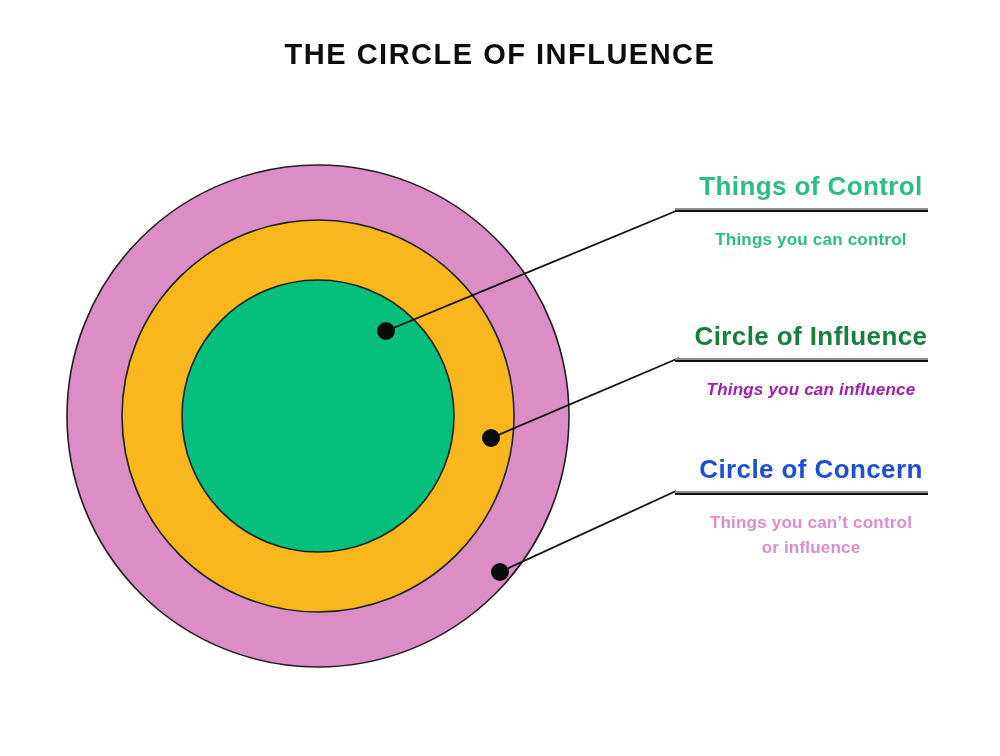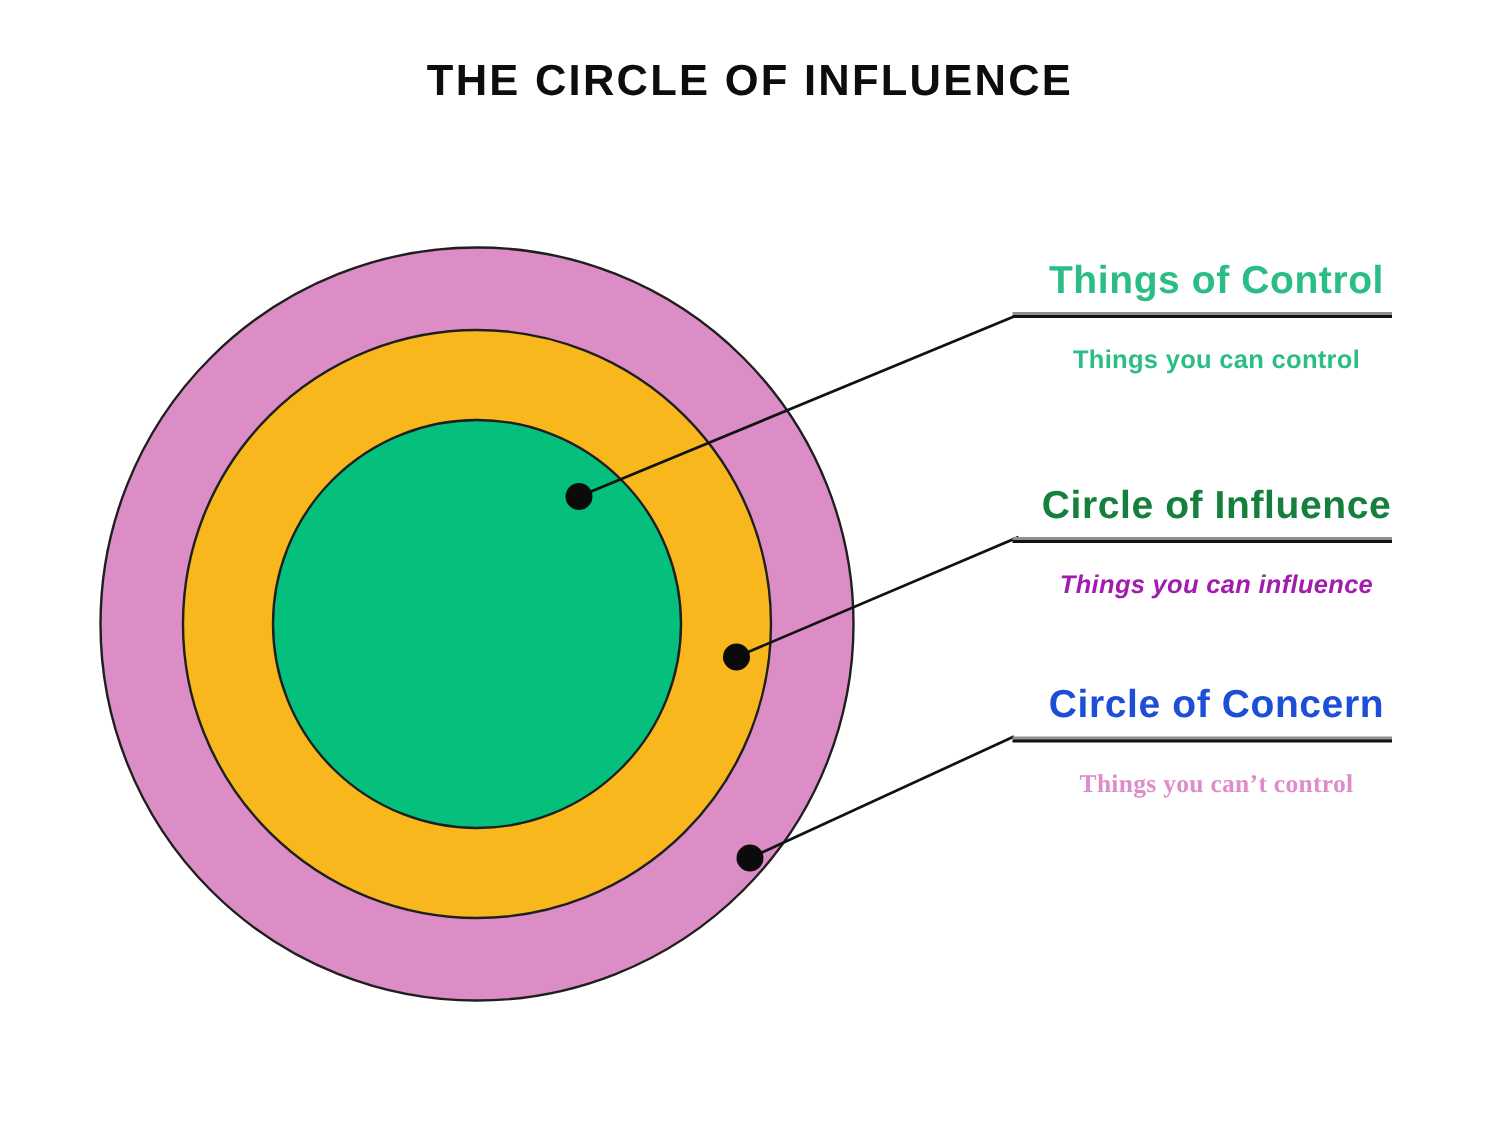--- a/index.html
+++ b/index.html
@@ -120,18 +120,19 @@
 
   <div class="label-group group-influence">
     <div class="label-title" style="color: #15803d;">Circle of Influence</div>
     <div class="label-underline"></div>
     <div class="label-sub" style="color: #a21caf; font-style: italic;">Things you can influence</div>
   </div>
 
   <div class="label-group group-concern">
     <div class="label-title" style="color: #1d4ed8;">Circle of Concern</div>
     <div class="label-underline"></div>
-    <div class="label-sub" style="color: rgb(222, 140, 203); font-family: Liberation Serif, serif;">
+    <div class="label-sub" style="color: rgb(222, 140, 203);">
       <span class="sub-line">Things you can’t control</span>
+      <span class="sub-line">or influence</span>
     </div>
   </div>
 
 </div>
 
 </body></html>

